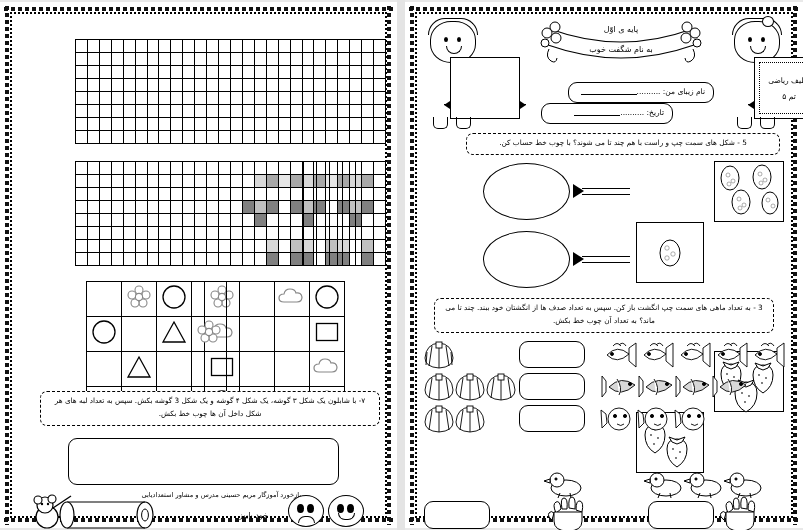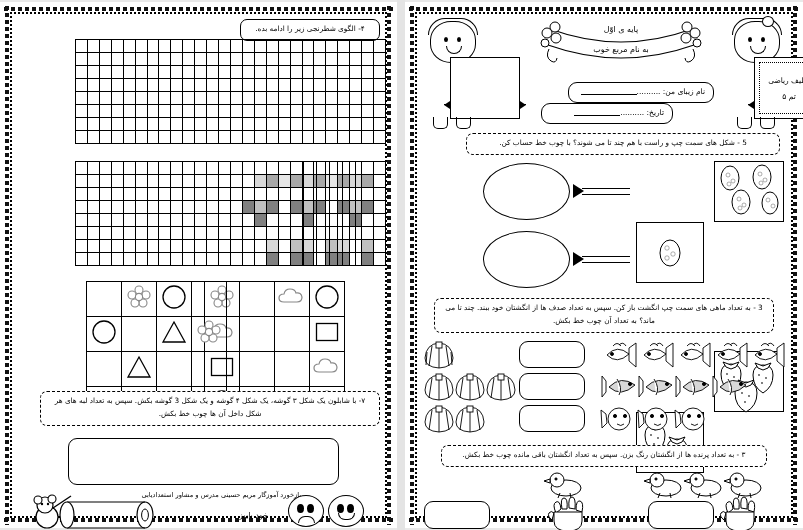--- a/index.html
+++ b/index.html
@@ -97,21 +97,20 @@
 <div class="sheet">
   <div class="gap"></div>
 
   <div class="page page-left">
     <div class="starborder">
       <span class="starcol l"></span>
         <span class="starcol r"></span>
     </div>
     <div class="inner">
 
-      <div class="qbox abs solid" style="right:6px;top:6px;width:140px;">۴- الگوی شطرنجی زیر را ادامه بده.</div>
       <div class="abs" style="left:64px;top:26px;">
         <table class="grid-tbl" id="q4grid">
             <tbody>
               <tr>
                 <td style="width: 12px; height: 12px;"></td>
                 <td style="width: 12px; height: 12px;"></td>
                 <td style="width: 12px; height: 12px;"></td>
                 <td style="width: 12px; height: 12px;"></td>
                 <td style="width: 12px; height: 12px;"></td>
                 <td style="width: 12px; height: 12px;"></td>
@@ -849,21 +848,21 @@
             <circle cx="9" cy="24" r="4"></circle>
               <path d="M13 30 q-4 8 2 12 q5 3 6-3"></path>
             <circle cx="151" cy="8" r="5"></circle>
               <circle cx="159" cy="14" r="5"></circle>
               <circle cx="150" cy="19" r="5"></circle>
             <circle cx="161" cy="24" r="4"></circle>
               <path d="M157 30 q4 8 -2 12 q-5 3 -6-3"></path>
           </g>
         </svg>
         <div class="txt" style="top:6px;">پایه ی اوّل</div>
-        <div class="txt" style="top:26px;">به نام مربع خوب</div>
+        <div class="txt" style="top:26px;">به نام شگفت خوب</div>
       </div>
 
       <div class="kid" style="right:2px;top:8px;width:68px;">
         <div class="hair"></div>
         <div class="head">
             <span class="eye a"></span>
             <span class="eye b"></span>
             <span class="smile"></span>
           </div>
         <div class="bow"></div>
@@ -1140,21 +1139,20 @@
                     <path d="M16 3 q13 1 14 15 q0 9 -14 10 q-14 -1 -14 -10 q1 -14 14 -15z"></path>
                     <path d="M16 4 v24 M9 6 l-3 20 M23 6 l3 20"></path>
                     <rect x="13" y="2" width="6" height="6"></rect>
                   </g>
               </g>
             </svg>
           </div>
         </div>
       </div>
 
-      <div class="qbox abs" style="left:25px;right:25px;top:432px;">۳ - به تعداد پرنده ها از انگشتان رنگ بزن. سپس به تعداد انگشتان باقی مانده چوب خط بکش.</div>
       <div class="abs" style="left:0;right:0;top:458px;height:62px;">
         <div class="abs" style="right:28px;top:0;">
           <svg width="120" height="28" viewBox="0 0 120 28">
             <g fill="#fff" stroke="#000" stroke-width="1">
               <g>
                   <ellipse cx="22" cy="17" rx="15" ry="8"></ellipse>
                   <circle cx="13" cy="9" r="7"></circle>
                   <path d="M6 8 l-6 2 l6 2z"></path>
                   <circle cx="12" cy="8" r="1.1" fill="#000"></circle>
                   <path d="M16 22 l-2 5 M26 22 l1 5"></path>

